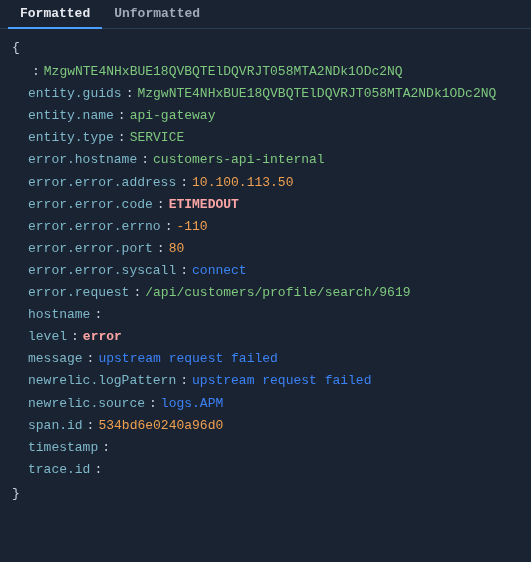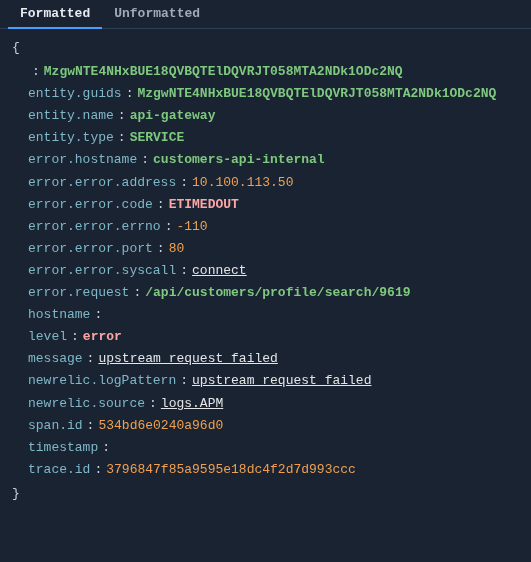--- a/index.html
+++ b/index.html
@@ -64,35 +64,33 @@
       color: #7eb8c9;
     }
 
     .colon {
       color: #c8d0dc;
       margin: 0 4px;
     }
 
     .val-string {
       color: #7fc97f;
-      font-weight: bold;
     }
 
     .val-number {
       color: #f0a050;
     }
 
     .val-error {
       color: #fca5a5;
       font-weight: bold;
     }
 
     .val-neutral {
-      color: #e5e5e5;
-      text-decoration: underline;
+      color: #3b82f6;
     }
 
     .closing-brace {
       color: #c8d0dc;
       padding-left: 0;
       margin-top: 2px;
     }
   </style>
 </head>
 <body>
@@ -199,20 +197,19 @@
         <span class="colon"> :</span>
         <span class="val-number"> 534bd6e0240a96d0</span>
       </div>
       <div class="data-row">
         <span class="key">timestamp</span>
         <span class="colon"> :</span>
       </div>
       <div class="data-row">
         <span class="key">trace.id</span>
         <span class="colon"> :</span>
-        <span class="val-number"> 3796847f85a9595e18dc4f2d7d993ccc</span>
       </div>
     </div>
 
   <div class="data-row closing-brace">
     <span>}</span>
   </div>
 </div>
 
 </body></html>

